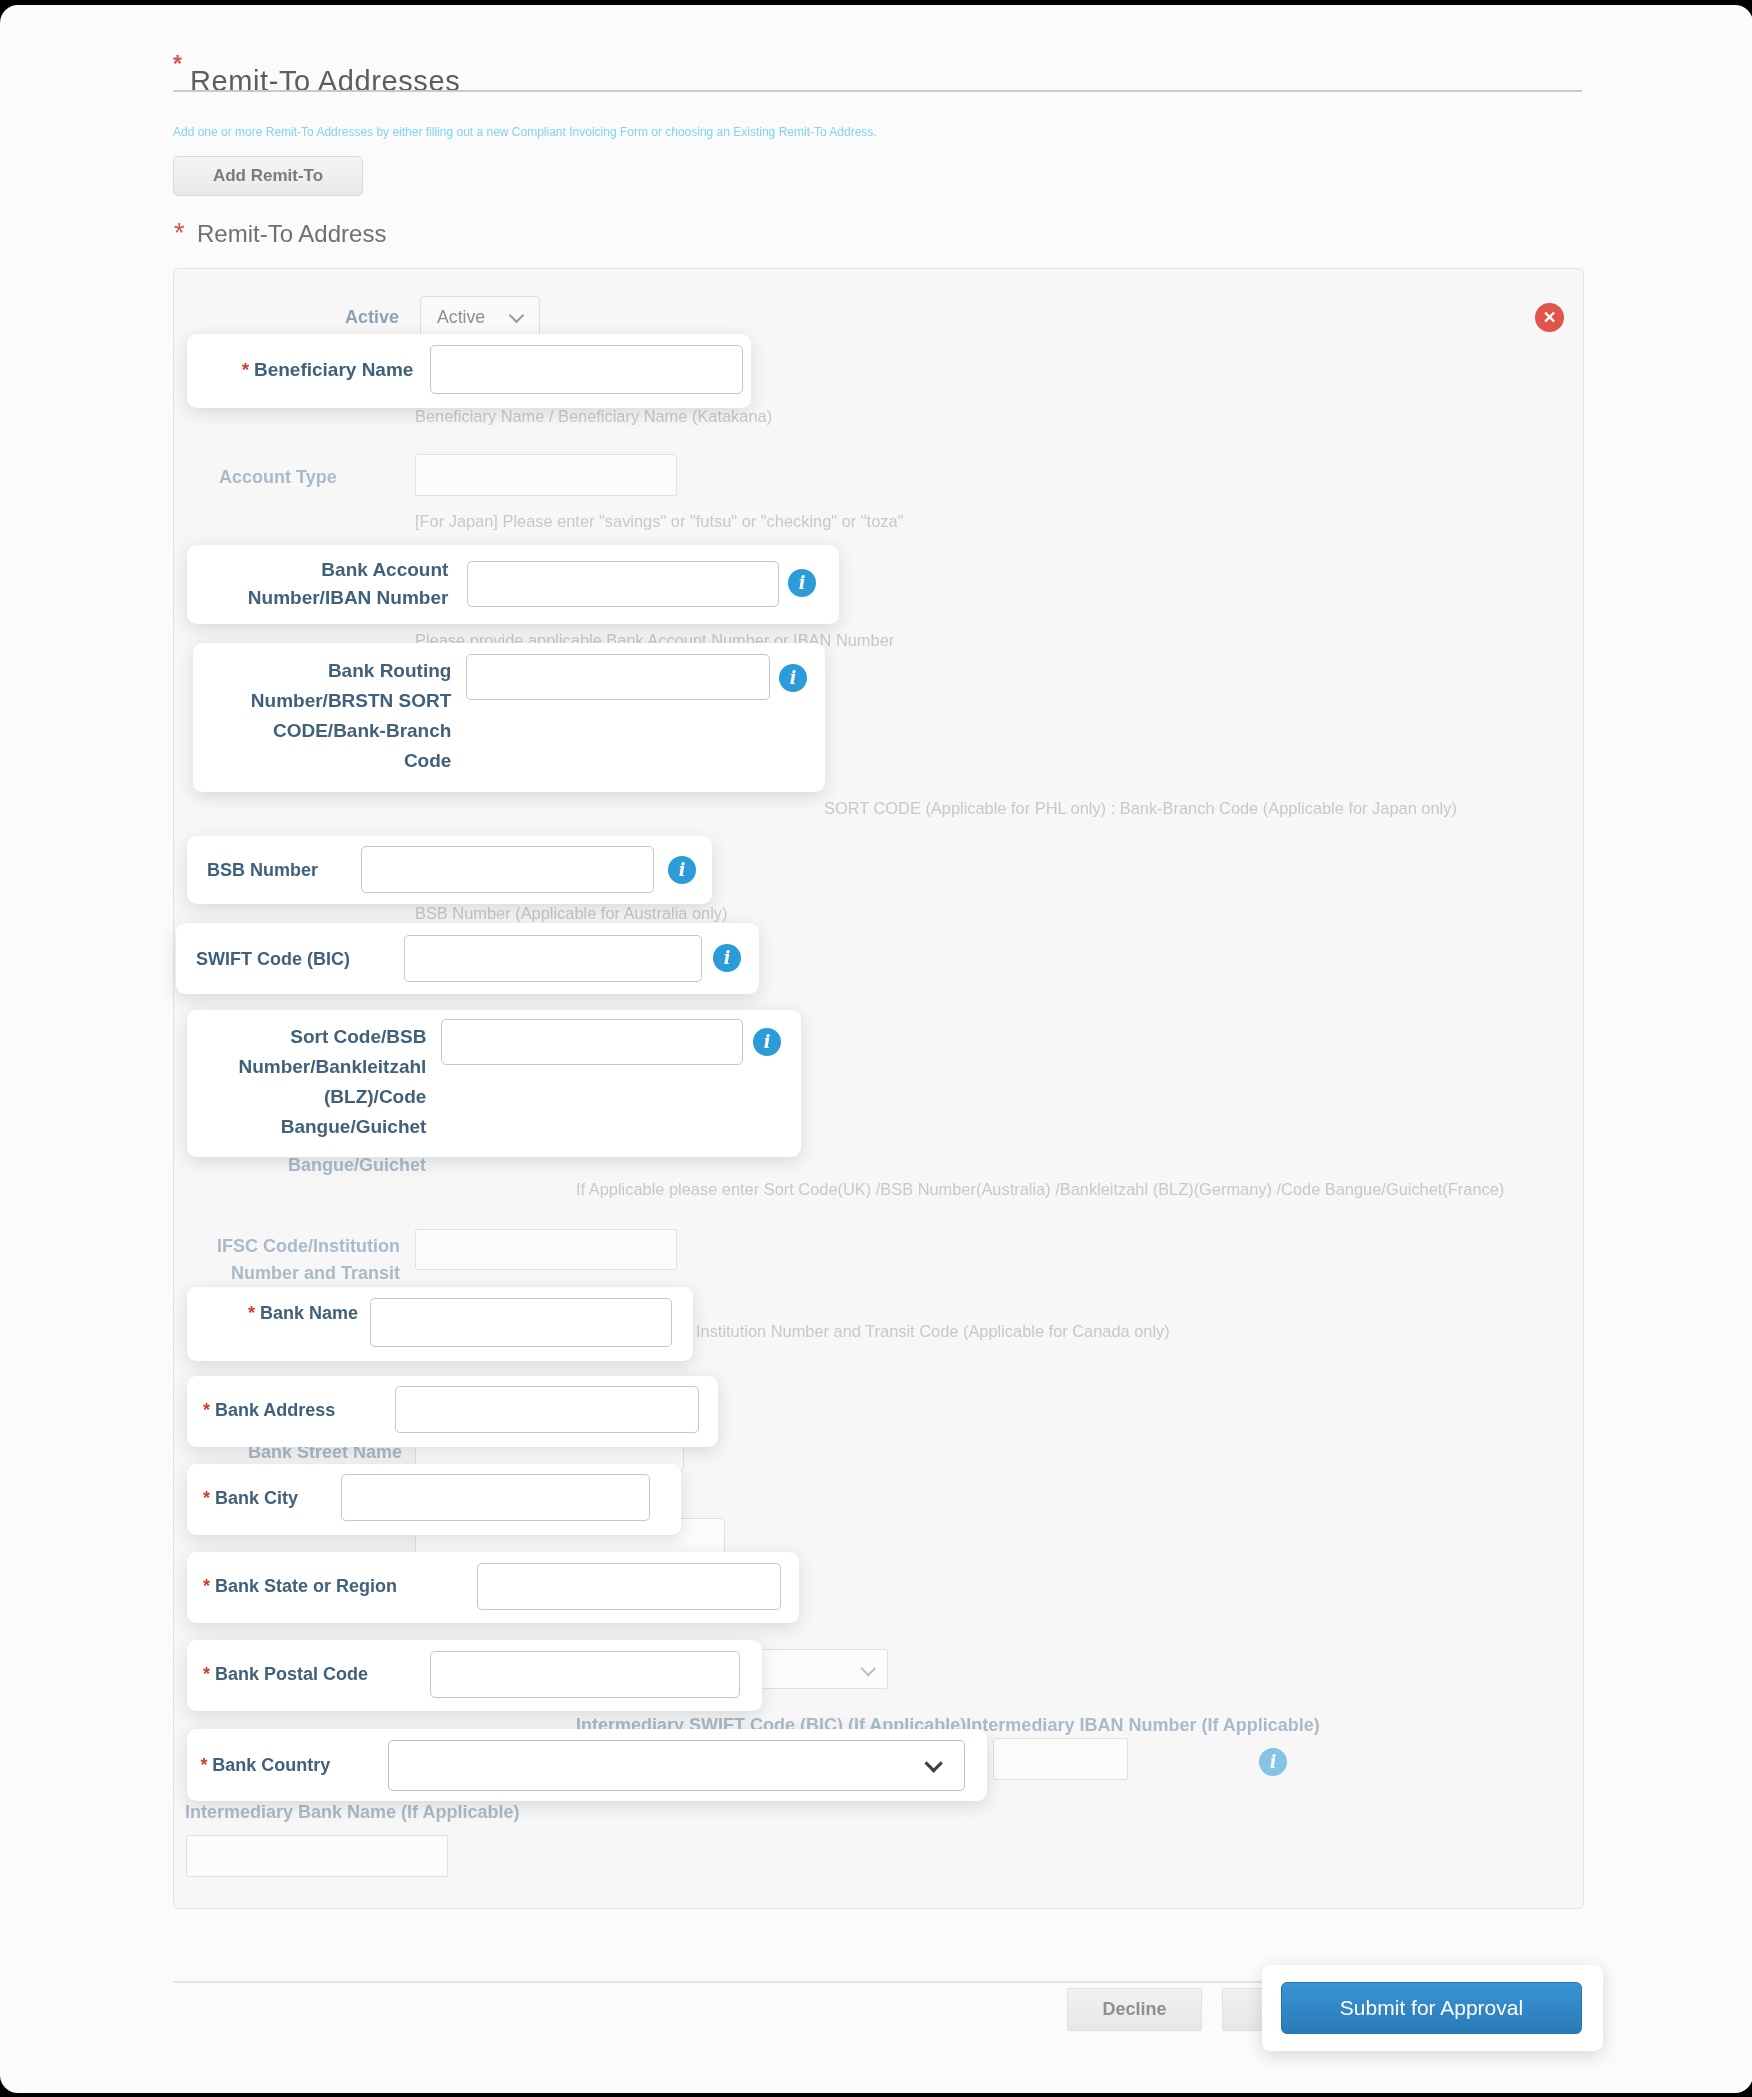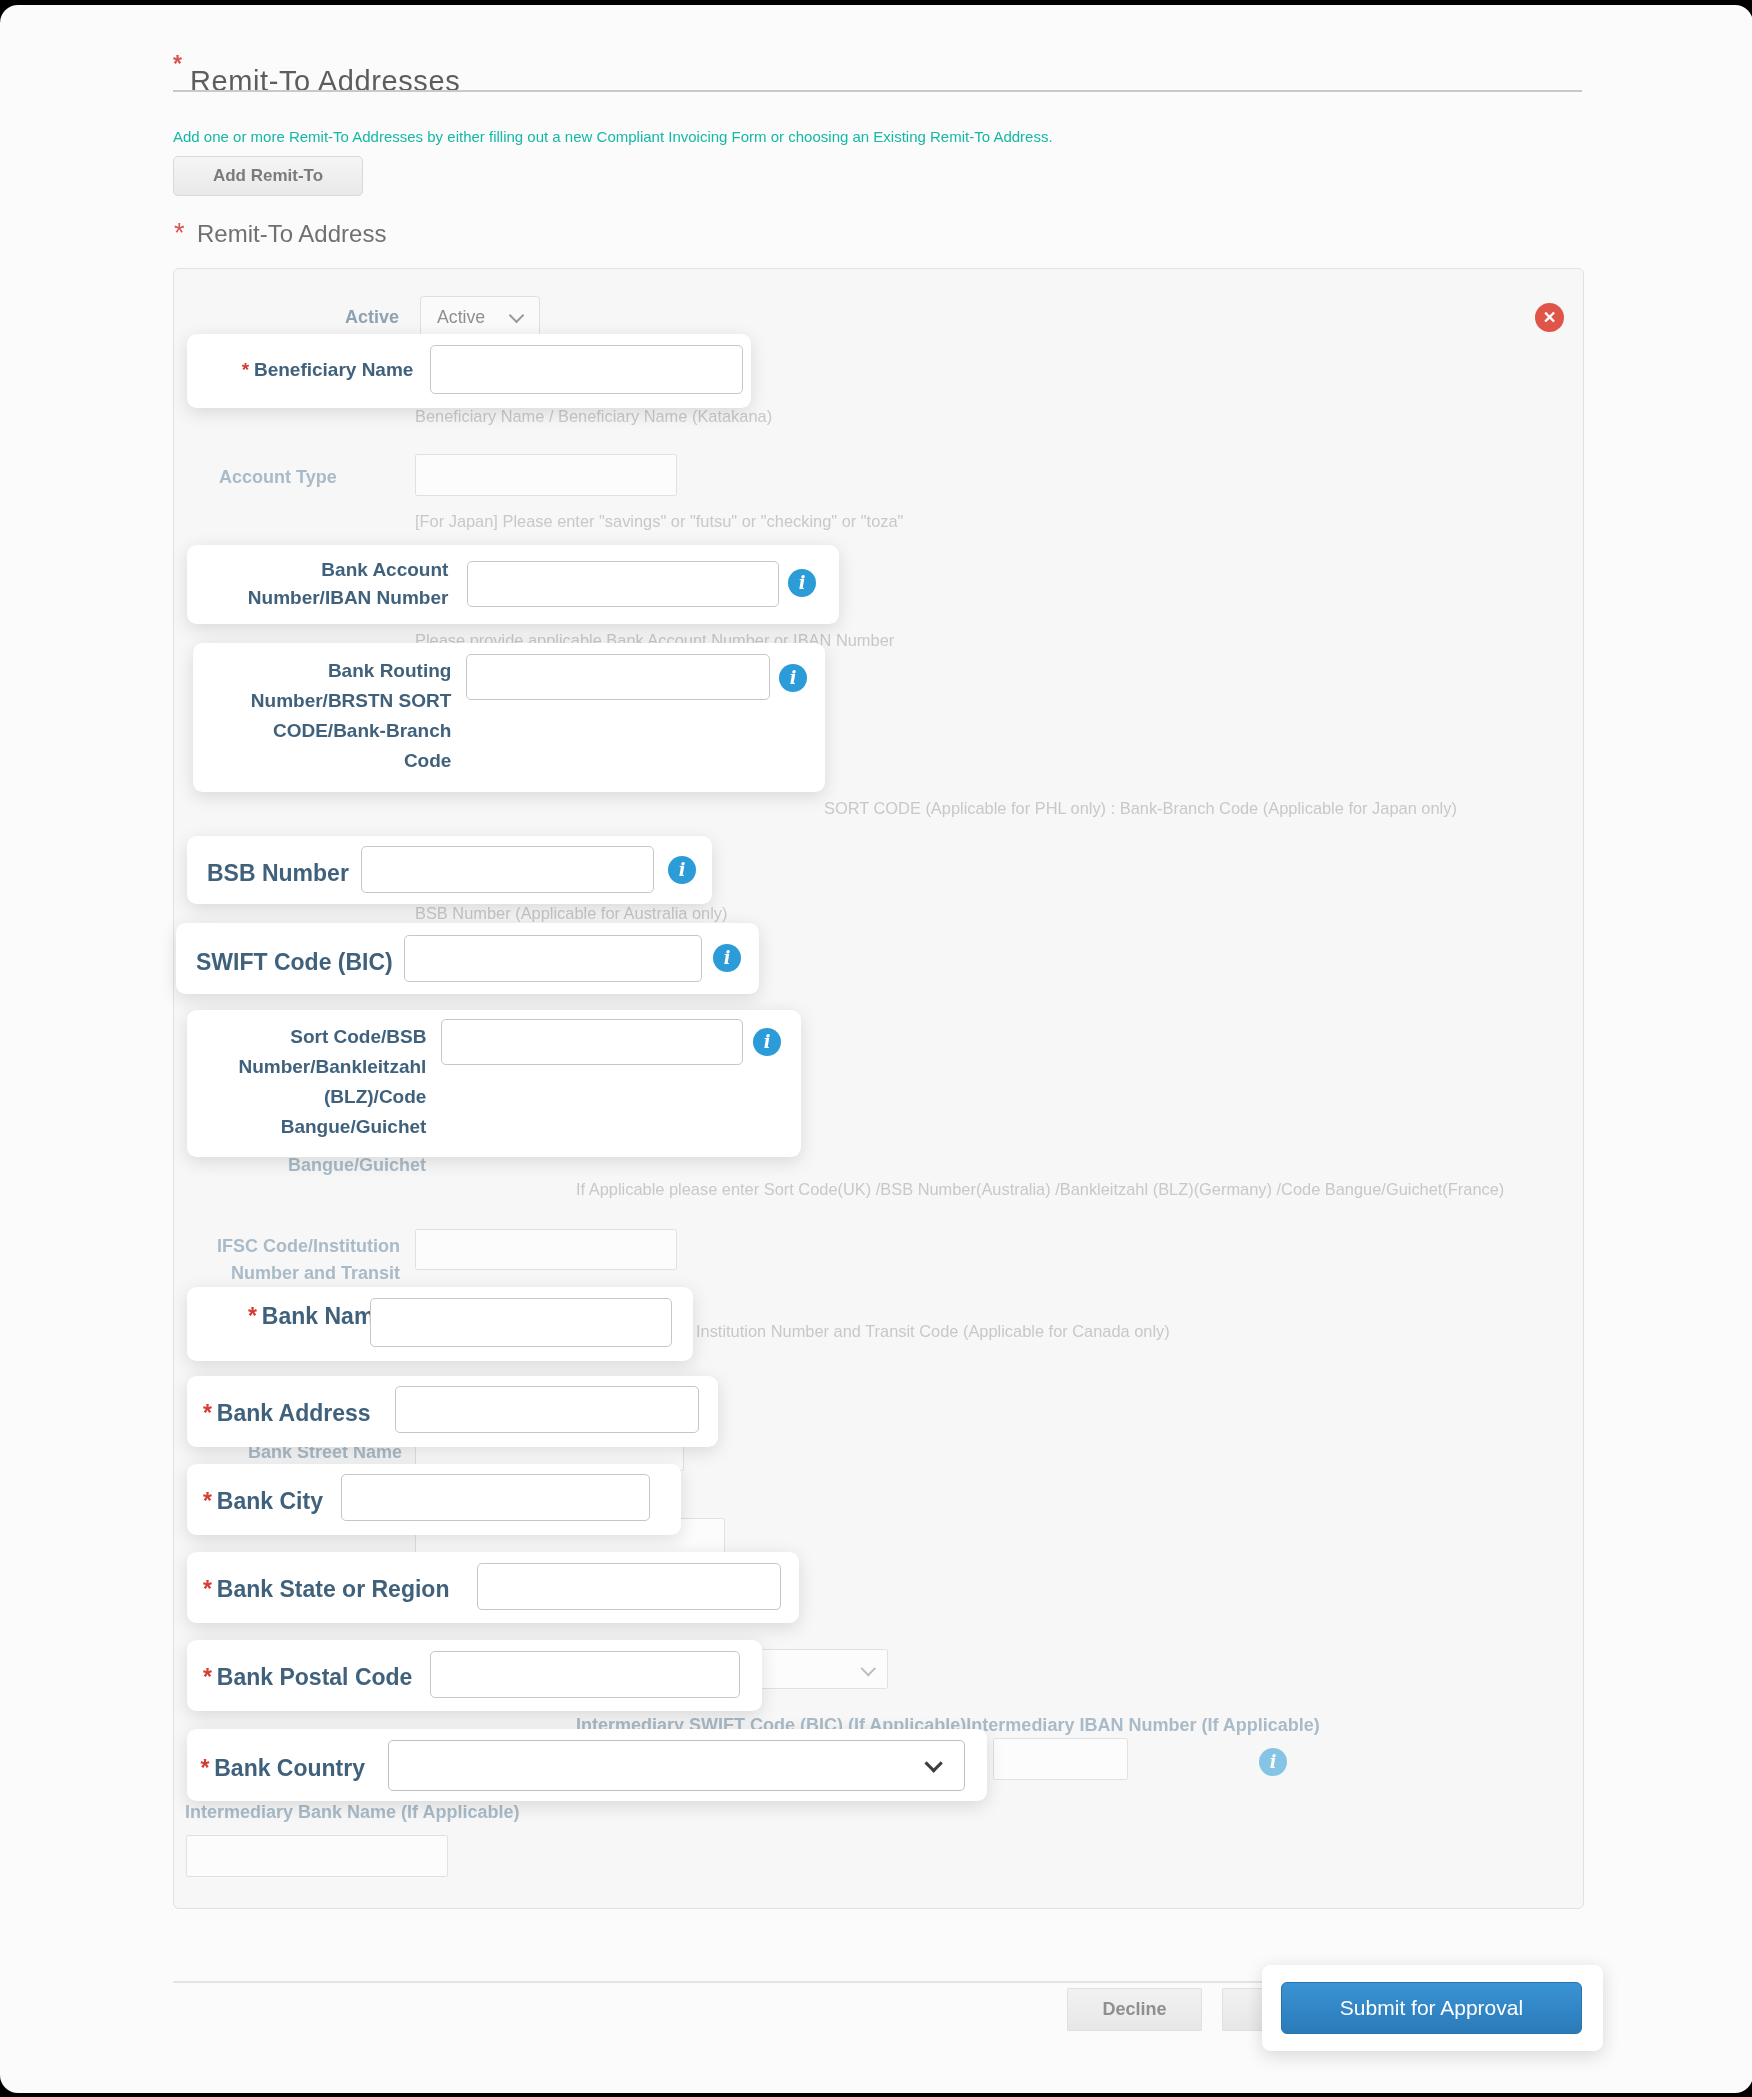--- a/index.html
+++ b/index.html
@@ -5,21 +5,21 @@
   html,body{margin:0;padding:0;background:#000;}
   #screen{position:relative;width:1753px;height:2097px;background:#000;
           font-family:"Liberation Sans",sans-serif;overflow:hidden;}
   .frame{position:absolute;left:0;top:4.9px;width:1753px;height:2088px;
          background:#fbfbfb;border-radius:18px;}
 
   
   .title-ast{position:absolute;left:173px;top:51px;font-size:23px;color:#d9534f;font-weight:bold;}
   .page-title{position:absolute;left:190px;top:46px;font-size:29px;color:#5d5d5d;font-weight:400;letter-spacing:0.6px;}
   .rule{position:absolute;left:173px;top:90px;width:1409px;height:1.8px;background:#c9c9c9;}
-  .desc{position:absolute;left:173px;top:113px;width:1339px;font-size:15px;color:#14b8a6;}
+  .desc{position:absolute;left:173px;top:113px;width:1339px;font-size:12px;color:#7dd3fc;}
   .add-btn{position:absolute;left:173px;top:156px;width:190px;height:40px;
            background:linear-gradient(#f5f5f5,#e9e9e9);border:1.2px solid #d9d9d9;border-radius:4.9px;
            font-family:inherit;font-size:17px;font-weight:bold;color:#7b7b7b;cursor:pointer;}
   .sec-ast{position:absolute;left:174px;top:218px;font-size:27px;color:#d9534f;}
   .sec-label{position:absolute;left:197px;top:220px;font-size:24px;color:#707070;font-weight:400;}
 
   
   .panel{position:absolute;left:173px;top:268px;width:1409px;height:1639px;
          background:#f7f7f7;border:1.2px solid #e2e2e2;border-radius:6px;}
 
@@ -42,21 +42,21 @@
   .close-btn{position:absolute;left:1535px;top:303px;width:29px;height:29px;border-radius:50%;
              background:#e0544a;color:#fff;text-align:center;line-height:29px;font-size:16.4px;
              font-weight:bold;z-index:3;cursor:pointer;}
 
   
   .card{position:absolute;background:#ffffff;border-radius:9.7px;z-index:5;
         box-shadow:0 4.9px 18px rgba(0,0,0,0.12);}
   .clabel{position:absolute;text-align:right;font-weight:bold;font-size:19px;color:#40617c;line-height:28px;}
   .clabel.lh50{line-height:30px;}
   .clabel .pl{white-space:pre-line;}
-  .clabel-left{position:absolute;font-weight:bold;font-size:23px;color:#40617c;white-space:nowrap;}
+  .clabel-left{position:absolute;font-weight:bold;font-size:18px;color:#40617c;white-space:nowrap;}
   .ast{color:#d43a2f;margin-right:4.9px;font-weight:bold;}
   .inp{position:absolute;background:#fff;border:1.2px solid #c6c6c6;border-radius:4.9px;
        font-family:inherit;font-size:18px;color:#444;padding:0 9.7px;box-sizing:border-box;}
   .info{position:absolute;width:28px;height:28px;border-radius:50%;background:#2b9cd8;color:#fff;
         text-align:center;line-height:28px;font-size:17.7px;font-weight:bold;
         font-family:"DejaVu Serif",serif;font-style:italic;cursor:pointer;}
   .info.dim{opacity:0.55;}
   .sel{position:absolute;background:#fff;border:1.2px solid #bfbfbf;border-radius:4.9px;cursor:pointer;}
   .sel .chev{position:absolute;right:24px;top:16px;width:10.3px;height:10.3px;
              border-right:3px solid #3e3e3e;border-bottom:3px solid #3e3e3e;transform:rotate(45deg);}

